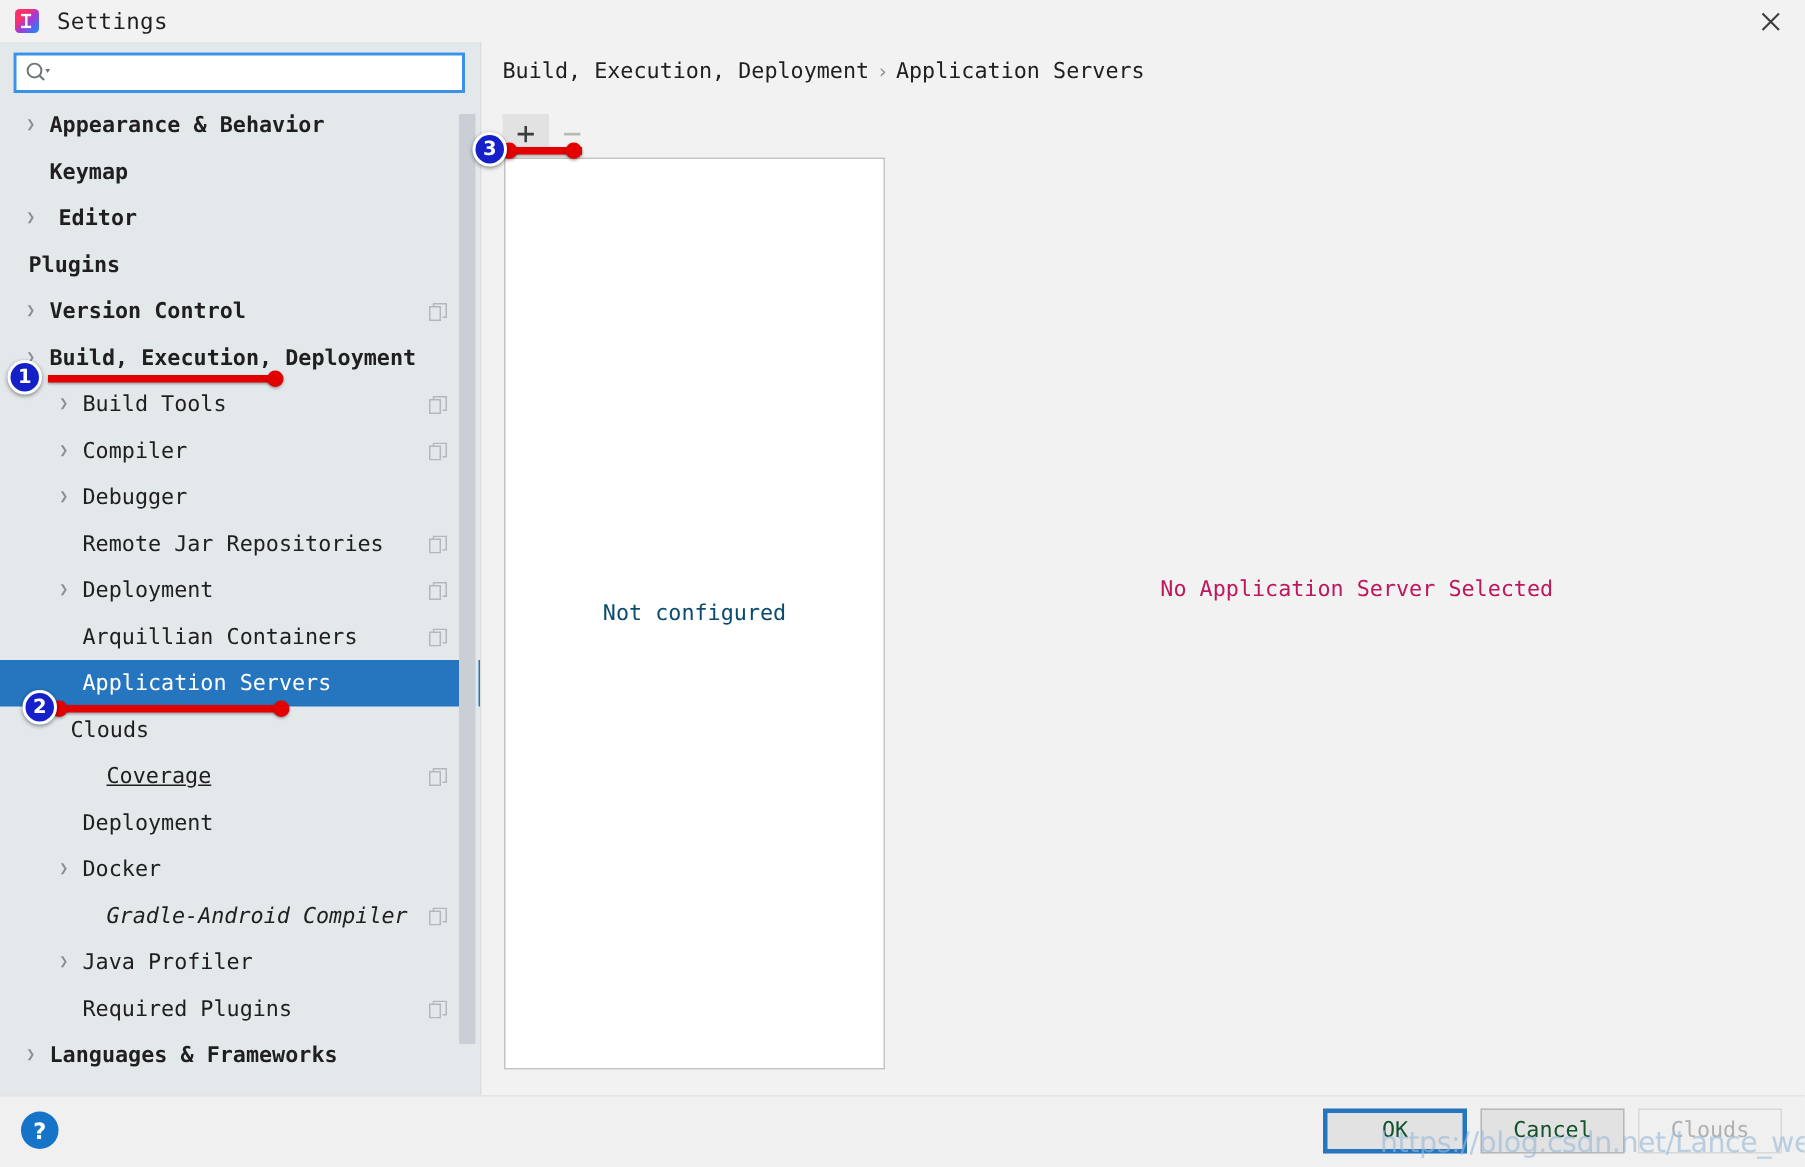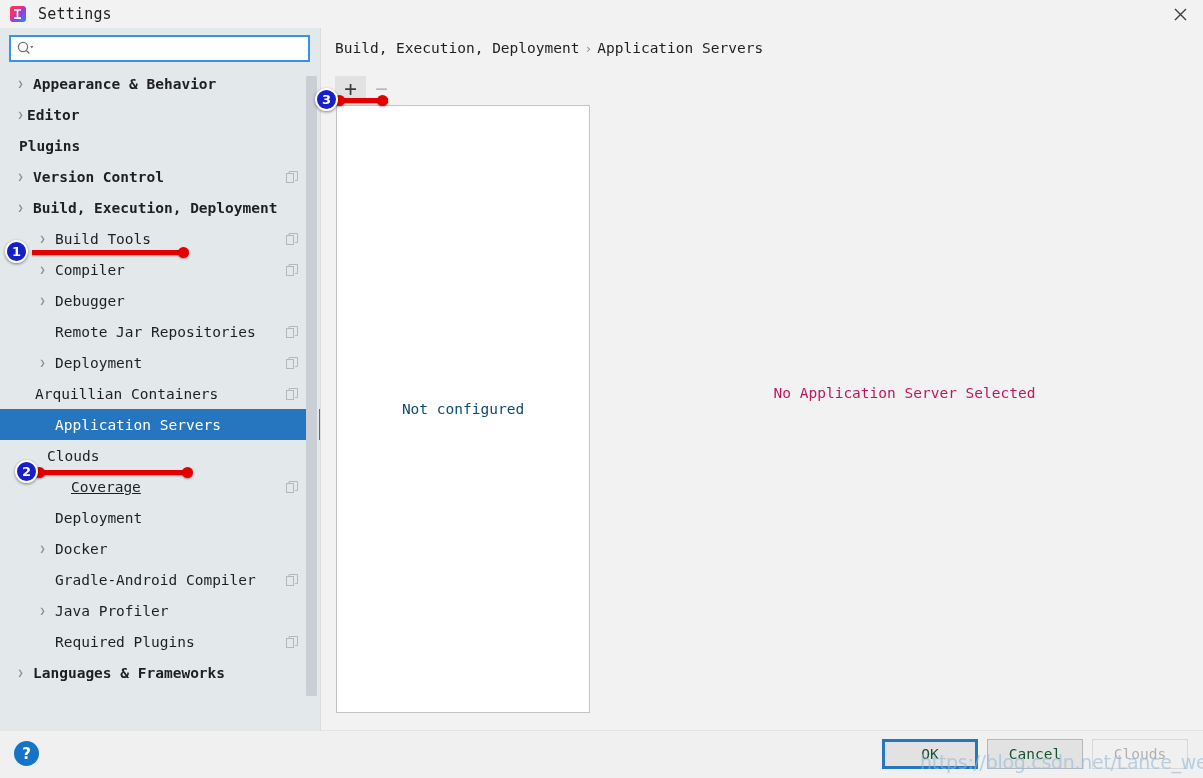--- a/index.html
+++ b/index.html
@@ -367,22 +367,26 @@
           <input class="search-input" type="text" value="" placeholder="" style="">
         </div>
       </div>
 
       <div class="tree" id="tree">
           <div class="tree-row bold" style="padding-left: 14px;">
             <span class="arrow" style="font-size: 10px;">❯</span>
             <span class="label" style="margin-left: 6px;">Appearance &amp; Behavior</span>
           </div>
           <div class="tree-row bold" style="padding-left: 14px;">
-            <span class="arrow" style="font-size: 10px;">❯</span>
-            <span class="label" style="margin-left: 0;">Editor</span>
+            <span class="arrow"></span>
+            <span class="label" style="margin-left: 6px;">Keymap</span>
+          </div>
+          <div class="tree-row bold" style="padding-left: 14px;">
+            <span class="arrow" style="font-size: 10px;">❯</span>
+            <span class="label" style="margin-left: 12px;">Editor</span>
           </div>
           <div class="tree-row bold" style="">
             <span class="arrow"></span>
             <span class="label" style="margin-left: 6px;">Plugins</span>
           </div>
           <div class="tree-row bold" style="padding-left: 14px;">
             <span class="arrow" style="font-size: 10px;">❯</span>
             <span class="label" style="margin-left: 6px;">Version Control</span>
             <span class="copy-badge">
               <svg width="12" height="12" viewBox="0 0 12 12" aria-hidden="true">
@@ -432,21 +436,21 @@
           <div class="tree-row" style="padding-left: 36px;">
             <span class="arrow" style="font-size: 10px;">❯</span>
             <span class="label" style="margin-left: 6px;">Deployment</span>
             <span class="copy-badge">
               <svg width="12" height="12" viewBox="0 0 12 12" aria-hidden="true">
                 <rect x="0.5" y="2.5" width="7" height="9" stroke="#7b8086" fill="none"></rect>
                 <path d="M3 2.5 V0.5 H11.5 V9.5 H9" stroke="#7b8086" fill="none"></path>
               </svg>
             </span>
           </div>
-          <div class="tree-row" style="padding-left: 16px;">
+          <div class="tree-row" style="padding-left: 36px;">
             <span class="arrow"></span>
             <span class="label" style="margin-left: 6px;">Arquillian Containers</span>
             <span class="copy-badge">
               <svg width="12" height="12" viewBox="0 0 12 12" aria-hidden="true">
                 <rect x="0.5" y="2.5" width="7" height="9" stroke="#7b8086" fill="none"></rect>
                 <path d="M3 2.5 V0.5 H11.5 V9.5 H9" stroke="#7b8086" fill="none"></path>
               </svg>
             </span>
           </div>
           <div class="tree-row selected" style="padding-left: 36px;">
@@ -468,21 +472,21 @@
             </span>
           </div>
           <div class="tree-row" style="padding-left: 36px;">
             <span class="arrow"></span>
             <span class="label" style="margin-left: 6px;">Deployment</span>
           </div>
           <div class="tree-row" style="padding-left: 36px;">
             <span class="arrow" style="font-size: 10px;">❯</span>
             <span class="label" style="margin-left: 6px;">Docker</span>
           </div>
-          <div class="tree-row" style="padding-left: 36px;">
+          <div class="tree-row" style="padding-left: 52px; font-style: italic;">
             <span class="arrow"></span>
             <span class="label" style="margin-left: 6px;">Gradle-Android Compiler</span>
             <span class="copy-badge">
               <svg width="12" height="12" viewBox="0 0 12 12" aria-hidden="true">
                 <rect x="0.5" y="2.5" width="7" height="9" stroke="#7b8086" fill="none"></rect>
                 <path d="M3 2.5 V0.5 H11.5 V9.5 H9" stroke="#7b8086" fill="none"></path>
               </svg>
             </span>
           </div>
           <div class="tree-row" style="padding-left: 36px;">

